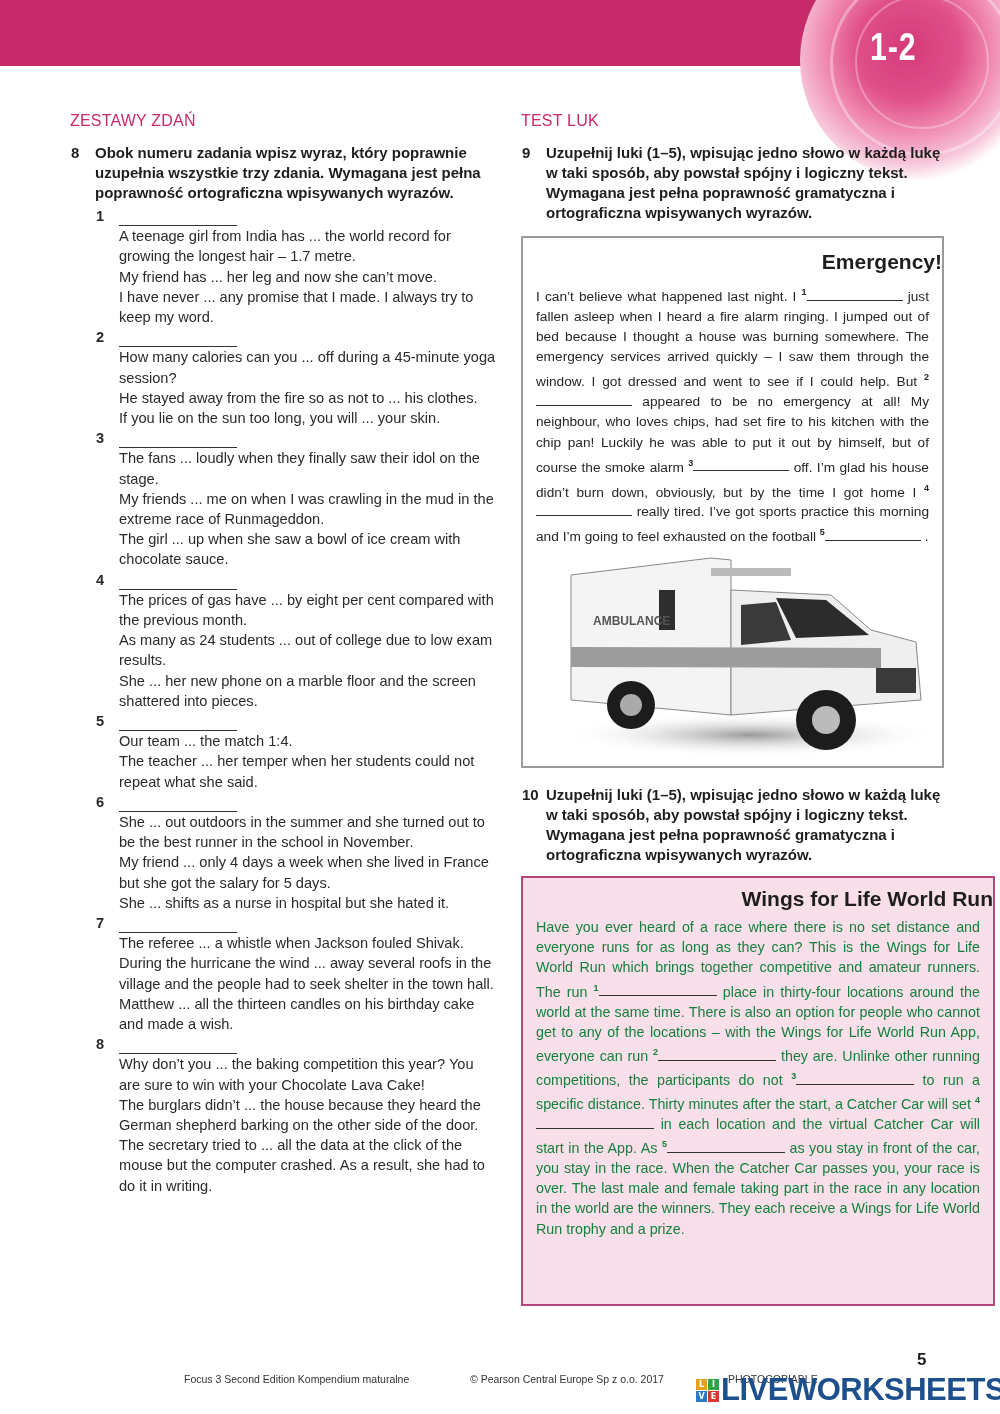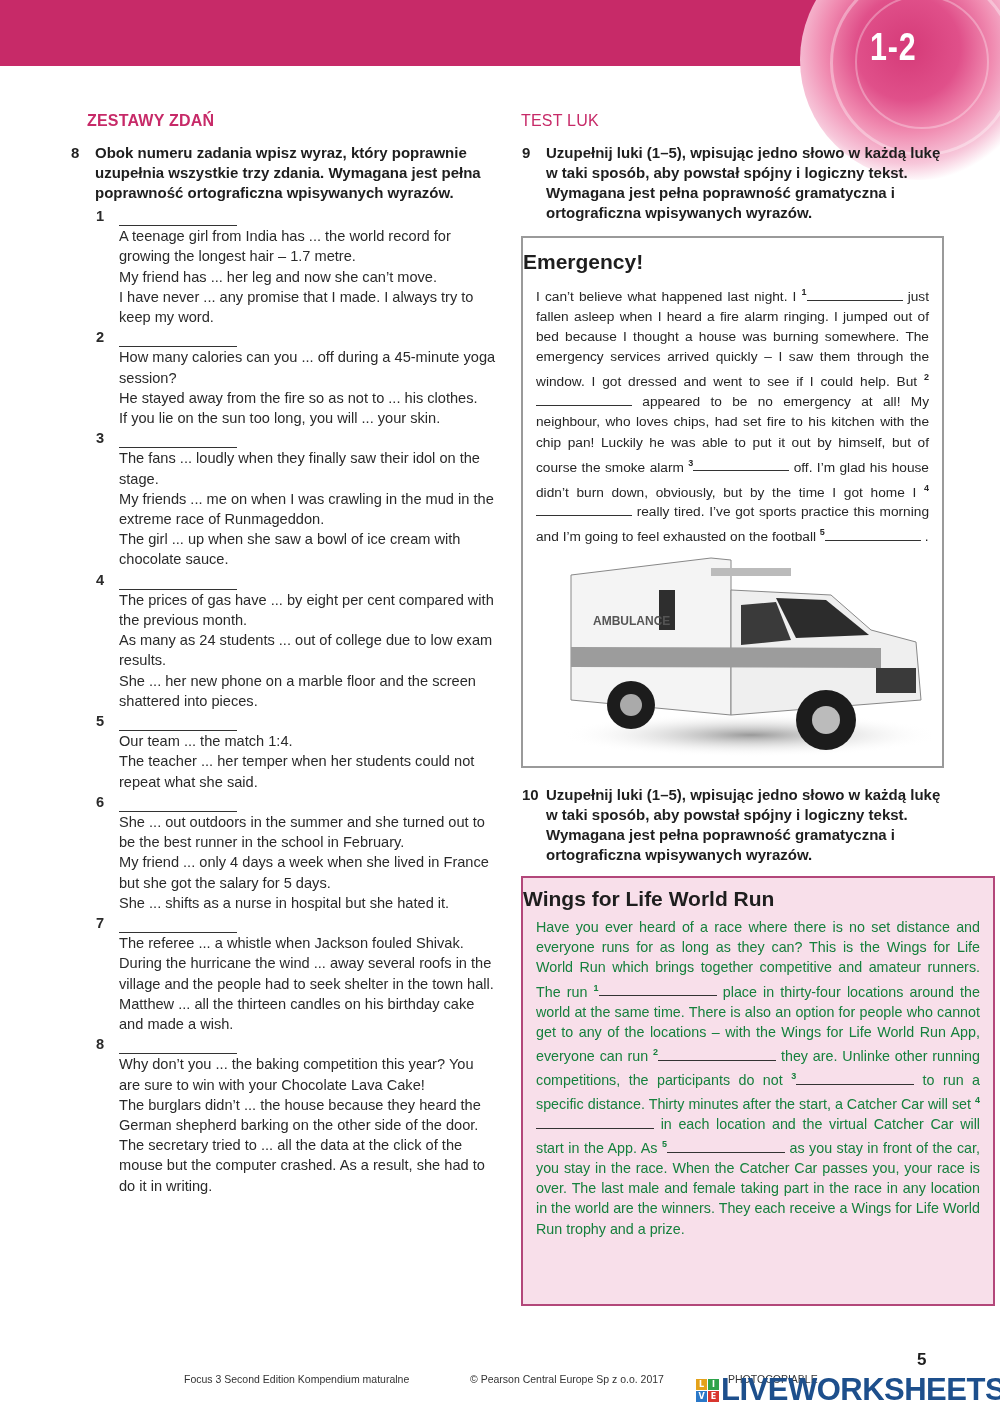--- a/index.html
+++ b/index.html
@@ -22,21 +22,21 @@
   .task .num { position: absolute; left: 0; top: 0; }
   .task .txt { display: block; }
 
   .left-items { position: absolute; left: 96px; top: 206px; width: 400px; font-family: "Liberation Sans", sans-serif; font-size: 14.6px; line-height: 20.2px; color: #2a2a2a; }
   .item { position: relative; }
   .item .inum { position: absolute; left: 0; top: 0; font-weight: bold; width: 20px; }
   .item .blank { display: block; margin-left: 23px; width: 118px; height: 20.2px; border-bottom: 1px solid #333; margin-bottom: 0; }
   .item .sent { display: block; margin-left: 23px; }
 
   .box-emergency { position: absolute; left: 521px; top: 236px; width: 423px; height: 532px; border: 2px solid #9a9a9a; background: #fff; }
-  .box-title { text-align: left; font-family: "Liberation Sans", sans-serif; font-weight: bold; font-size: 21px; }
+  .box-title { text-align: right; font-family: "Liberation Sans", sans-serif; font-weight: bold; font-size: 21px; }
   .box-emergency .box-title { margin-top: 12px; }
   .emer-text { margin: 8px 13px 12px 13px; font-family: "Liberation Sans", sans-serif; font-size: 13.7px; line-height: 20.2px; text-align: justify; color: #262626; }
   .gap { display: inline-block; border-bottom: 1px solid #333; height: 14px; vertical-align: baseline; }
   sup { font-size: 9px; font-weight: bold; }
 
   .ambulance { position: absolute; left: 28px; top: 312px; width: 380px; height: 210px; }
 
   .box-wings { position: absolute; left: 521px; top: 876px; width: 474px; height: 430px; border: 2px solid #b3477a; background: #f8dfea; }
   .box-wings .box-title { margin-top: 9px; }
   .wings-text { margin: 6px 13px 0 13px; font-family: "Liberation Sans", sans-serif; font-size: 14.3px; line-height: 20.2px; text-align: justify; color: #15803d; }
@@ -48,21 +48,21 @@
   .lw-squares span { display: block; font-size: 8px; line-height: 11px; text-align: center; color: #fff; font-weight: bold; }
   .lw-text { font-family: "Liberation Sans", sans-serif; font-weight: bold; font-size: 31px; color: #1d4f8c; letter-spacing: -0.5px; }
 </style>
 </head>
 <body>
 
 <div class="header-band"></div>
 <div class="header-swirl"></div>
 <div class="unit-label">1-2</div>
 
-<div class="section-title" style="left:87px;font-weight:bold;">ZESTAWY ZDAŃ</div>
+<div class="section-title" style="left:70px;">ZESTAWY ZDAŃ</div>
 
 <div class="task" style="left:71px; top:143px; width:420px;">
   <span class="num">8</span>
   <span class="txt" style="margin-left:24px;">Obok numeru zadania wpisz wyraz, który poprawnie uzupełnia wszystkie trzy zdania. Wymagana jest pełna poprawność ortograficzna wpisywanych wyrazów.</span>
 </div>
 
 <div class="left-items" id="left-items">
     <div class="item">
       <span class="inum">1</span>
       <span class="blank"></span>
@@ -93,21 +93,21 @@
     </div>
     <div class="item">
       <span class="inum">5</span>
       <span class="blank"></span>
       <span class="sent">Our team ... the match 1:4.</span>
       <span class="sent">The teacher ... her temper when her students could not repeat what she said.</span>
     </div>
     <div class="item">
       <span class="inum">6</span>
       <span class="blank"></span>
-      <span class="sent">She ... out outdoors in the summer and she turned out to be the best runner in the school in February.</span>
+      <span class="sent">She ... out outdoors in the summer and she turned out to be the best runner in the school in November.</span>
       <span class="sent">My friend ... only 4 days a week when she lived in France but she got the salary for 5 days.</span>
       <span class="sent">She ... shifts as a nurse in hospital but she hated it.</span>
     </div>
     <div class="item">
       <span class="inum">7</span>
       <span class="blank"></span>
       <span class="sent">The referee ... a whistle when Jackson fouled Shivak.</span>
       <span class="sent">During the hurricane the wind ... away several roofs in the village and the people had to seek shelter in the town hall.</span>
       <span class="sent">Matthew ... all the thirteen candles on his birthday cake and made a wish.</span>
     </div>

